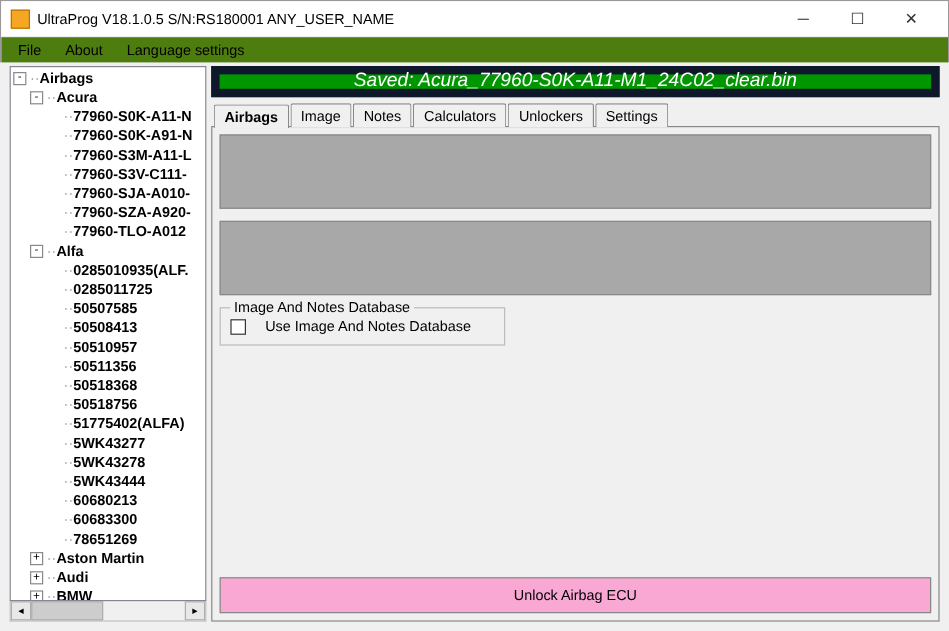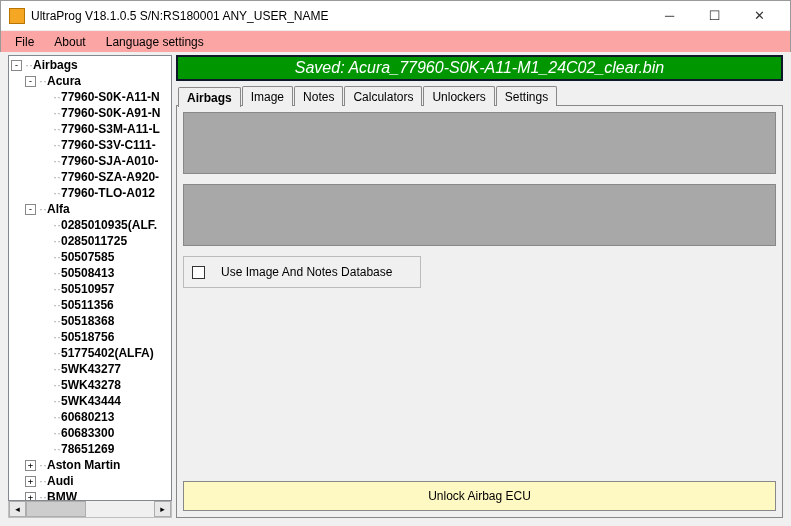--- a/index.html
+++ b/index.html
@@ -32,21 +32,21 @@
   .win-btn {
     width: 45px; height: 28px;
     display: flex; align-items: center; justify-content: center;
     font-size: 13px; color: #333;
   }
   .menubar {
     height: 22px;
     display: flex;
     align-items: center;
     padding: 0 4px;
-    background: #fca5a5;
+    background: #4d7c0f;
   }
   .menubar .menu-item { padding: 2px 10px; cursor: default; }
   .client {
     position: absolute;
     top: 52px; left: 0; right: 0; bottom: 0;
     background: #f0f0f0;
     display: flex;
     padding: 3px 8px 8px 8px;
     gap: 4px;
   }
@@ -102,21 +102,21 @@
     display: flex;
     flex-direction: column;
     gap: 3px;
   }
   .banner {
     height: 26px;
     background: #009600;
     color: #fff;
     font-size: 16px;
     display:flex; align-items:center; justify-content:center;
-    border: 2px solid #0f172a;
+    border: 7px solid #0f172a;
     font-style: italic;
   }
   .tabs-container {
     flex: 1;
     position: relative;
   }
   .tab-strip {
     display:flex;
     height: 22px;
     align-items:flex-end;
@@ -169,21 +169,21 @@
   }
   .chk-row { display:flex; align-items:center; gap:16px; }
   .chk {
     width:13px; height:13px; border:1px solid #333; background:#fff;
   }
   .unlock-btn {
     position:absolute;
     left:6px; right:6px; bottom:6px;
     height: 30px;
     border:1px solid #888;
-    background:#fef9c3;
+    background:#f9a8d4;
     display:flex; align-items:center; justify-content:center;
     font-size:12px;
   }
 </style>
 </head>
 <body>
 
 <div class="titlebar">
   <div class="icon"></div>
   <div class="title">UltraProg V18.1.0.5 S/N:RS180001 ANY_USER_NAME</div>
@@ -395,20 +395,21 @@
         <div class="tab">Image</div>
         <div class="tab">Notes</div>
         <div class="tab">Calculators</div>
         <div class="tab">Unlockers</div>
         <div class="tab">Settings</div>
       </div>
       <div class="tab-page">
         <div class="gray-box top"></div>
         <div class="gray-box mid"></div>
         <div class="groupbox">
+          <div class="legend">Image And Notes Database</div>
           <div class="chk-row">
             <div class="chk"></div>
             <span>Use Image And Notes Database</span>
           </div>
         </div>
         <div class="unlock-btn">Unlock Airbag ECU</div>
       </div>
     </div>
   </div>
 

